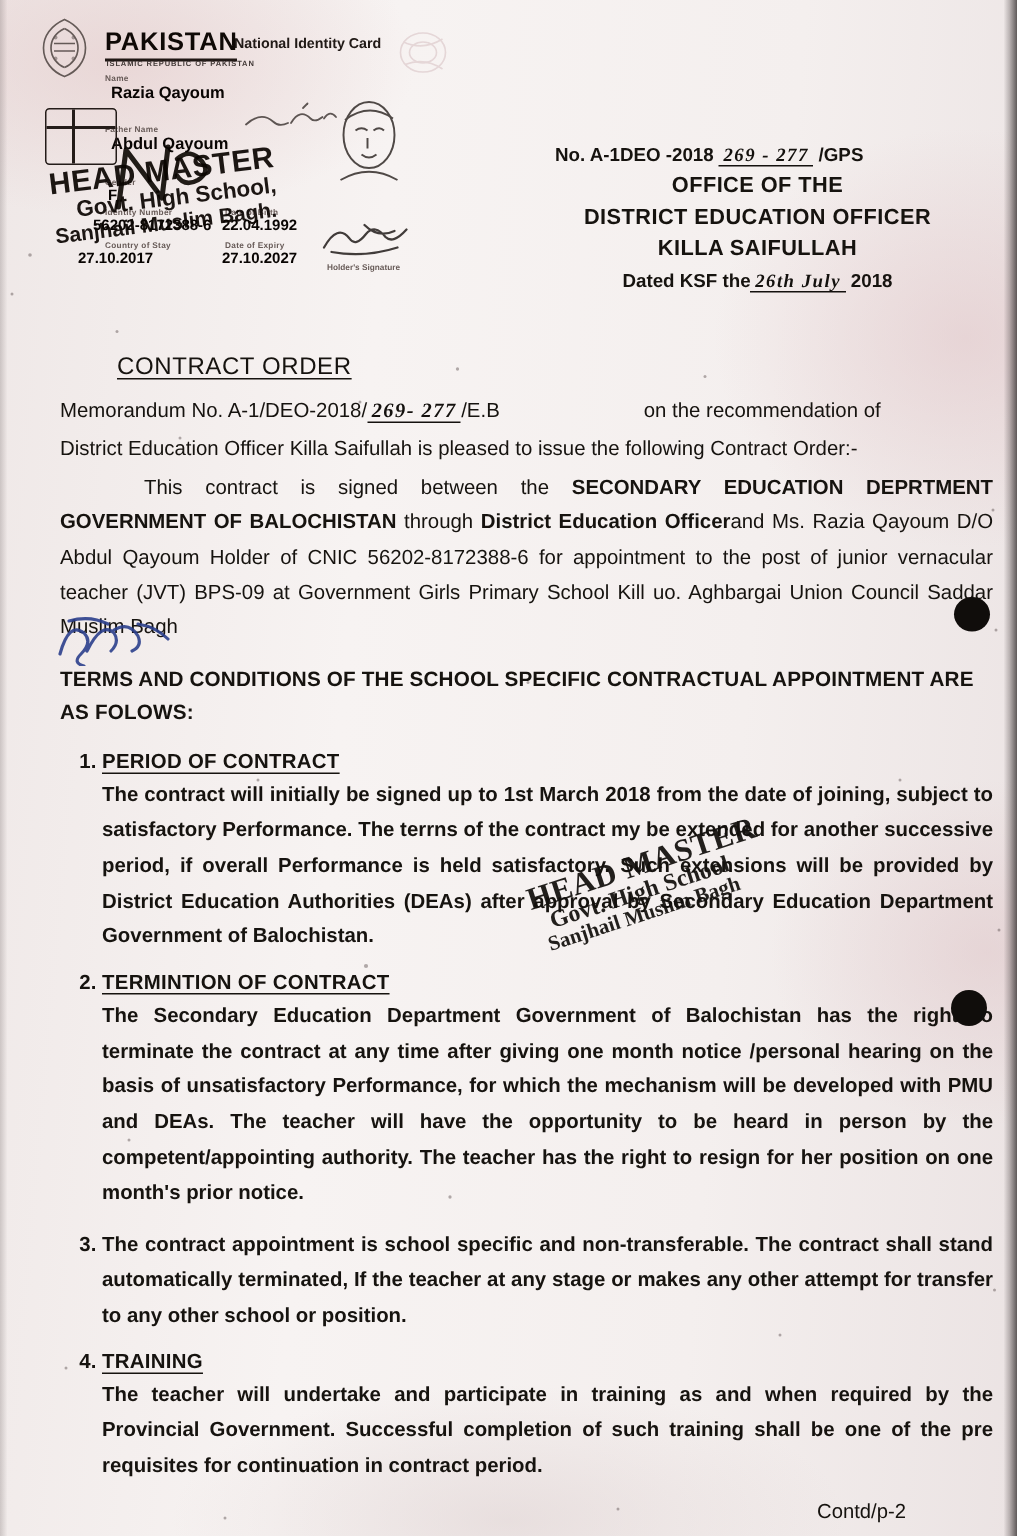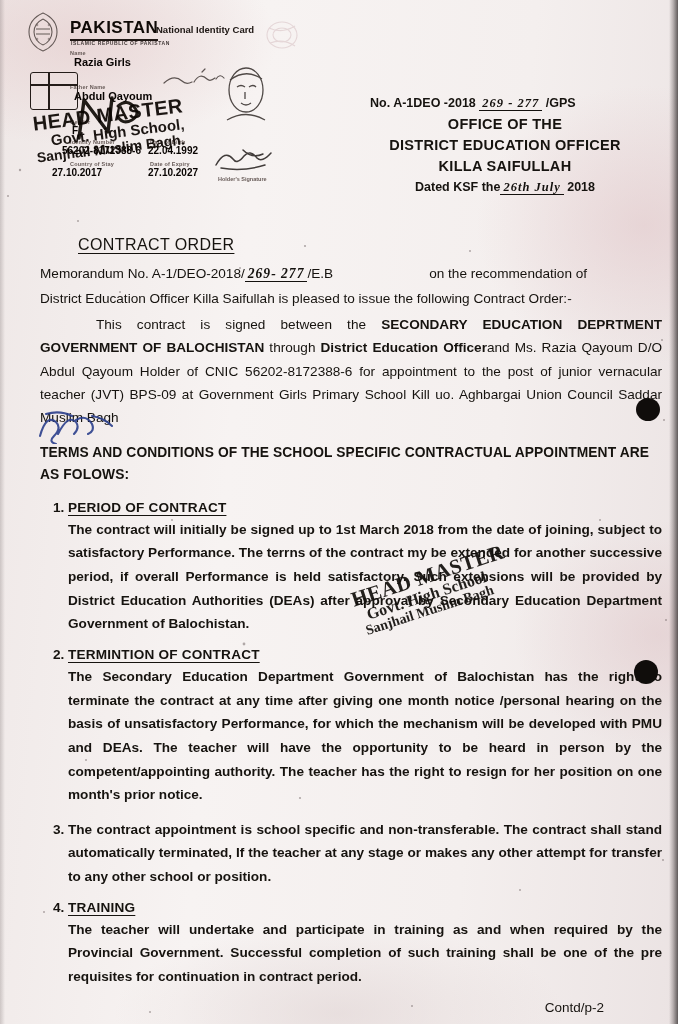--- a/index.html
+++ b/index.html
@@ -343,21 +343,21 @@
         <circle cx="17" cy="29" r="1.3"></circle>
           <circle cx="29" cy="29" r="1.3"></circle>
       </g>
     </svg>
 
     <div class="id-pak">PAKISTAN</div>
     <div class="id-pak-sub">ISLAMIC REPUBLIC OF PAKISTAN</div>
     <div class="id-nic">National Identity Card</div>
 
     <div class="id-lbl" style="left:62px; top:44px;">Name</div>
-    <div class="id-val" style="left:66px; top:50px;">Razia Girls</div>
+    <div class="id-val" style="left:66px; top:50px;">Razia Qayoum</div>
 
     <div class="id-lbl" style="left:62px; top:78px;">Father Name</div>
     <div class="id-val" style="left:66px; top:84px;">Abdul Qayoum</div>
 
     <div class="id-lbl" style="left:62px; top:113px;">Gender</div>
     <div class="id-val" style="left:64px; top:119px; font-size:10px;">F</div>
 
     <div class="id-lbl" style="left:62px; top:133px;">Identity Number</div>
     <div class="id-val" style="left:54px; top:139px; font-size:10px;">56202-8172388-6</div>
 

